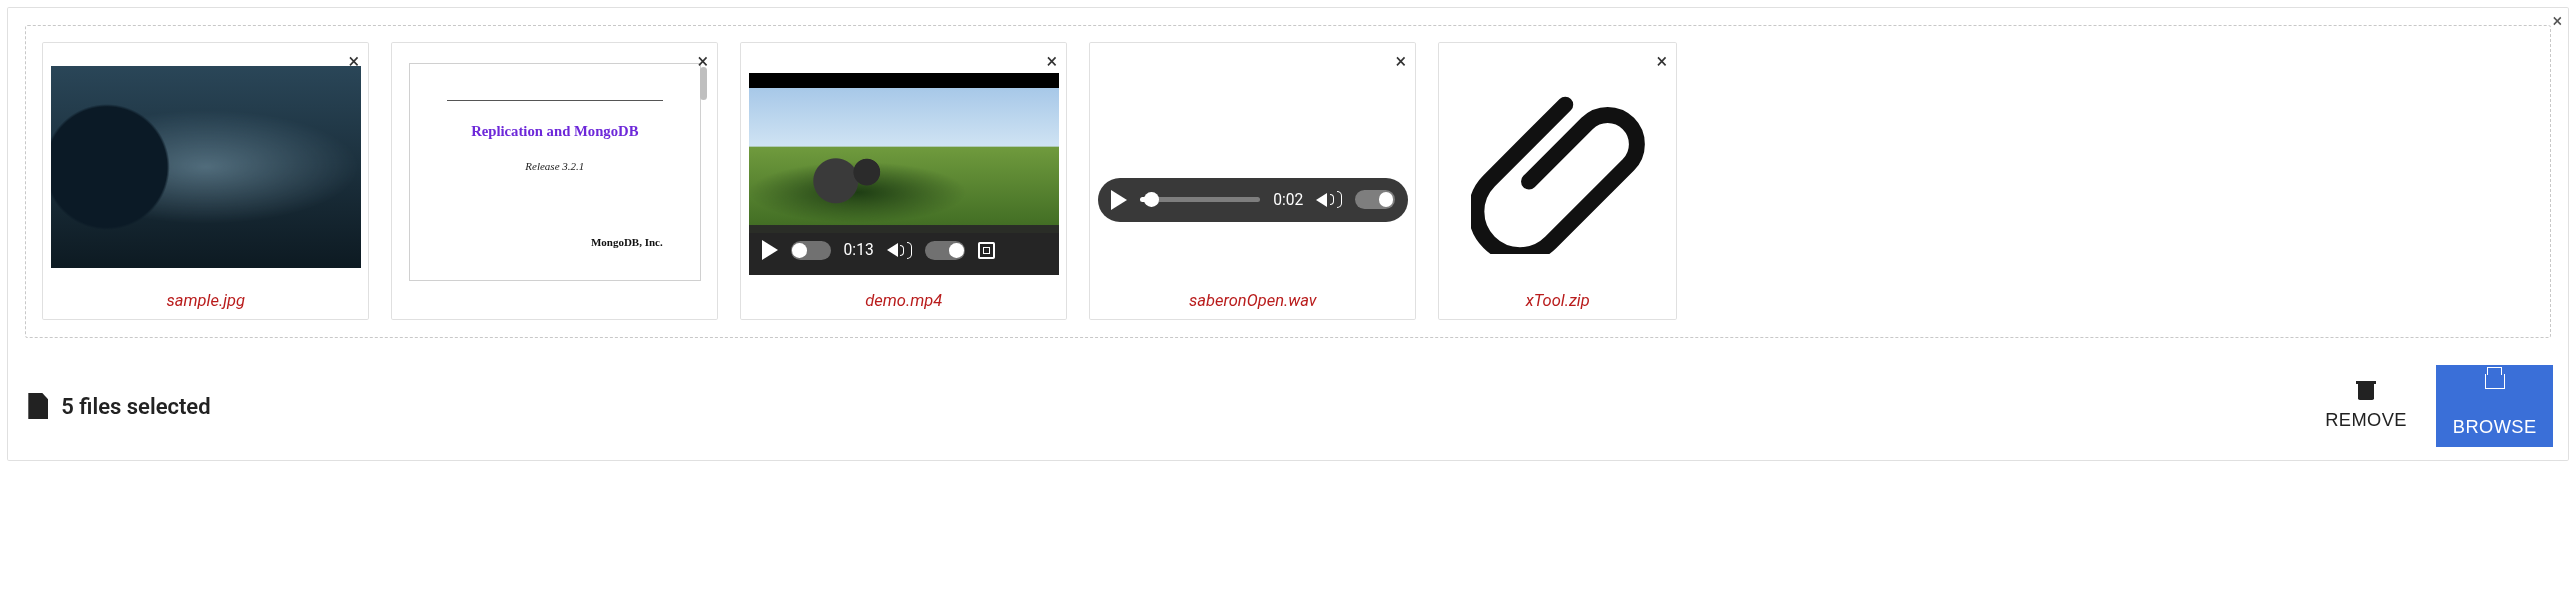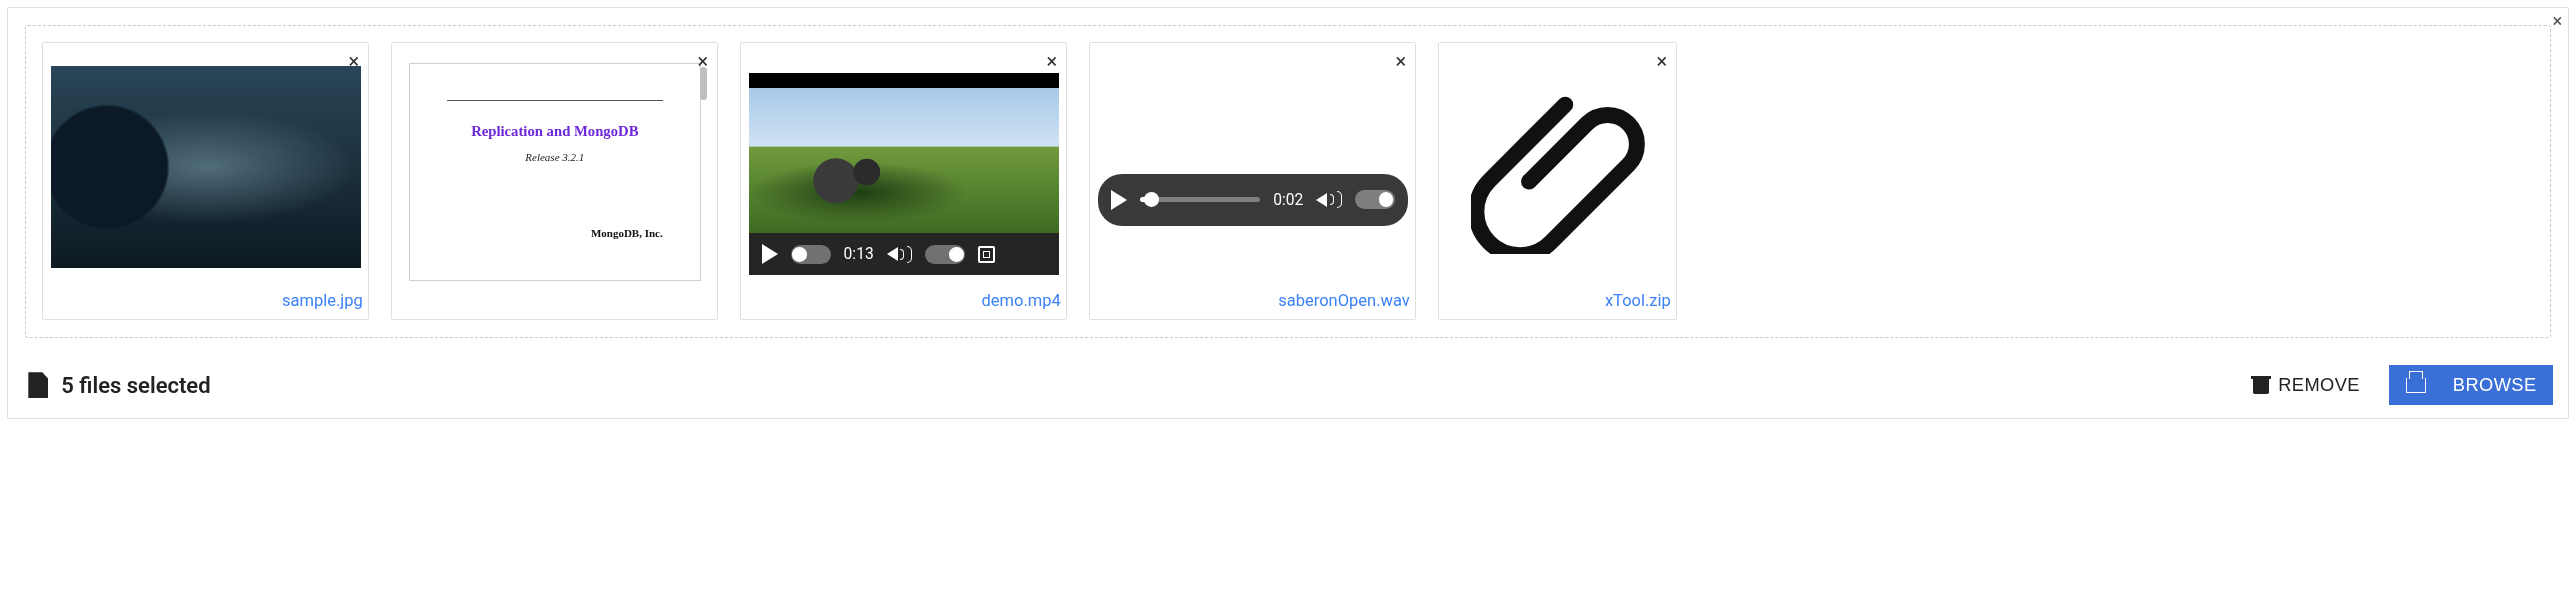--- a/index.html
+++ b/index.html
@@ -58,27 +58,28 @@
   .thumb {
     height: 233px;
     margin: 7.3px 7.3px 3.7px 7.3px;
     position: relative;
     overflow: hidden;
     display:flex;
     align-items:center;
     justify-content:center;
   }
   .caption {
-    text-align: right;
-    color: #3b82f6;
+    text-align: center;
+    color: #b91c1c;
     font-size: 16.5px;
     padding: 3.7px 5.5px 1.8px;
     white-space: nowrap;
     overflow: hidden;
     text-overflow: ellipsis;
+    font-style: italic;
   }
 
   
   .img-thumb {
     background:
       radial-gradient(circle at 18% 50%, #0b1a26 0%, #0b1a26 22%, rgba(0,0,0,0) 23%),
       radial-gradient(ellipse 70% 40% at 50% 50%, rgba(180,220,240,0.35), rgba(0,0,0,0) 70%),
       linear-gradient(#2a4658,#0d1a22);
     width:100%; height:202px;
   }
@@ -93,44 +94,44 @@
     position: relative;
     padding: 27.5px 37px 0;
     font-family: Georgia, 'Times New Roman', serif;
   }
   .doc-thumb .scrollbar {
     position:absolute; right:-7.3px; top:3.7px; width:7.3px; height:33px;
     background:#bfbfbf; border-radius:4.6px;
   }
   .doc-thumb hr { border:none; border-top:0.9px solid #555; margin:9.2px 0 22px; }
   .doc-title { text-align:center; font-weight:bold; font-size:14.7px; color:#6d28d9; }
-  .doc-sub   { text-align:center; font-style:italic; font-size:11px; margin-top:11px; color:#222; }
+  .doc-sub   { text-align:center; font-style:italic; font-size:11px; margin-top:20px; color:#222; }
   .doc-foot  { text-align:right; font-weight:bold; font-size:11px; margin-top:64px; color:#111; }
 
   
   .video-thumb { width:100%; height:202px; background:#000; position:relative; margin-top:14.7px;}
   .video-scene {
     position:absolute; left:0; right:0; top:14.7px; bottom:42px;
     background:
       radial-gradient(circle at 38% 58%, #2b2b2b 0 13px, rgba(0,0,0,0) 13.8px),
       radial-gradient(circle at 28% 64%, #3a3a3a 0 22px, rgba(0,0,0,0) 23px),
       radial-gradient(ellipse 50% 30% at 35% 72%, #1e3d14, rgba(0,0,0,0) 70%),
       linear-gradient(#a7c8e8, #cfe3f3 40%, #6f9a3d 41%, #3e6a22);
   }
   .media-bar {
-    position:absolute; left:0; right:0; bottom:0; height:42px;
+    position:absolute; left:0; right:0; bottom:0; height:50px;
     background: rgba(40,40,40,0.92);
     display:flex; align-items:center; gap:13px; padding:0 13px;
     color:#fff; font-size:15.6px;
   }
   .media-bar.audio {
     position: static;
     width: 100%;
     border-radius: 24px;
-    height: 52px;
+    height: 44px;
     margin-top: 65px;
   }
   .play-tri {
     width:0;height:0;border-left:16.5px solid #fff;
     border-top:10px solid transparent;border-bottom:10px solid transparent;
   }
   .pill {
     width:40px;height:18.3px;border-radius:11px;background:rgba(255,255,255,0.35);
     position:relative;
   }
@@ -171,21 +172,21 @@
   }
   .footer .page-icon {
     width:20px;height:26px;background:#222;
     clip-path: polygon(0 0, 70% 0, 100% 25%, 100% 100%, 0 100%);
   }
   .footer .status { font-size:22px; font-weight:600; color:#222; }
   .footer .spacer { flex:1; }
   .btn {
     display:flex;align-items:center;gap:9.2px;
     padding:9.2px 16.5px;font-size:18.3px;font-weight:500;letter-spacing:0.4px;
-    cursor:pointer;border:none;background:transparent;
+    cursor:pointer;border:none;background:transparent;flex-direction:column;
   }
   .btn.remove { color:#222; }
   .btn.browse { background:#3a6fd8; color:#fff;gap:27px; }
   .trash-icon{width:16.5px;height:18.3px;position:relative;}
   .trash-icon::before{content:"";position:absolute;left:0;right:0;top:2.8px;bottom:0;background:#222;border-radius:0 0 1.8px 1.8px;}
   .trash-icon::after{content:"";position:absolute;left:-1.8px;right:-1.8px;top:0;height:2.8px;background:#222;}
   .tray-icon{width:20px;height:14.7px;border:1.8px solid #fff;border-top:none;position:relative;}
   .tray-icon::before{content:"";position:absolute;left:1.8px;right:1.8px;top:-7.3px;height:7.3px;border:1.8px solid #fff;border-bottom:none;}
 </style>
 </head>

